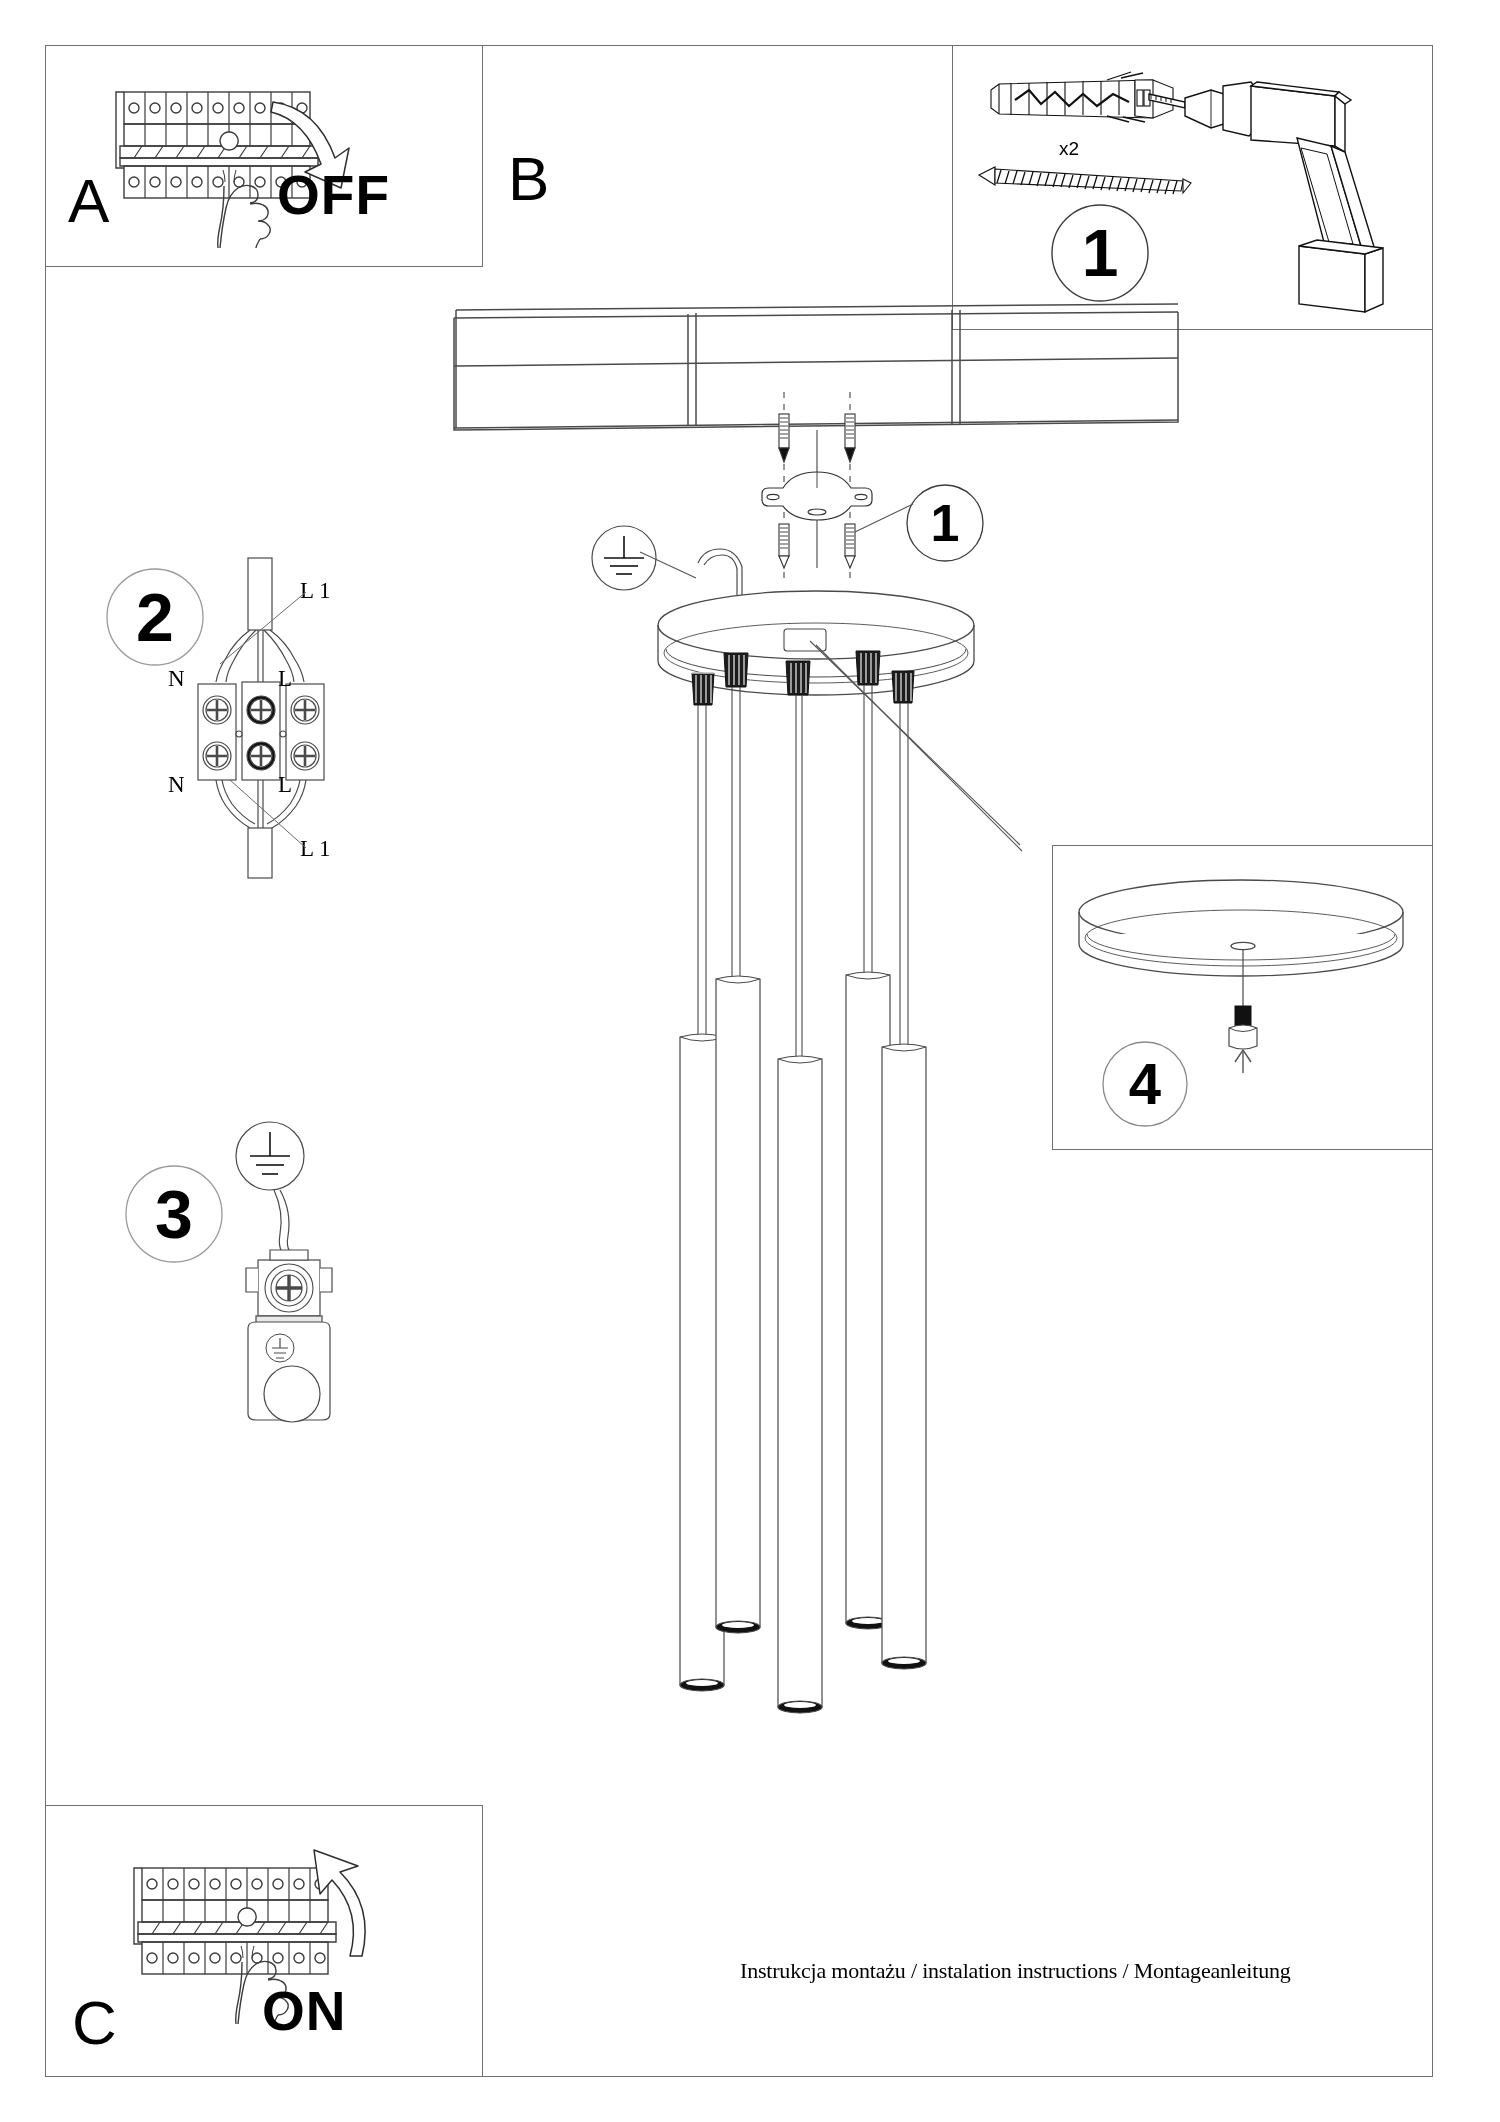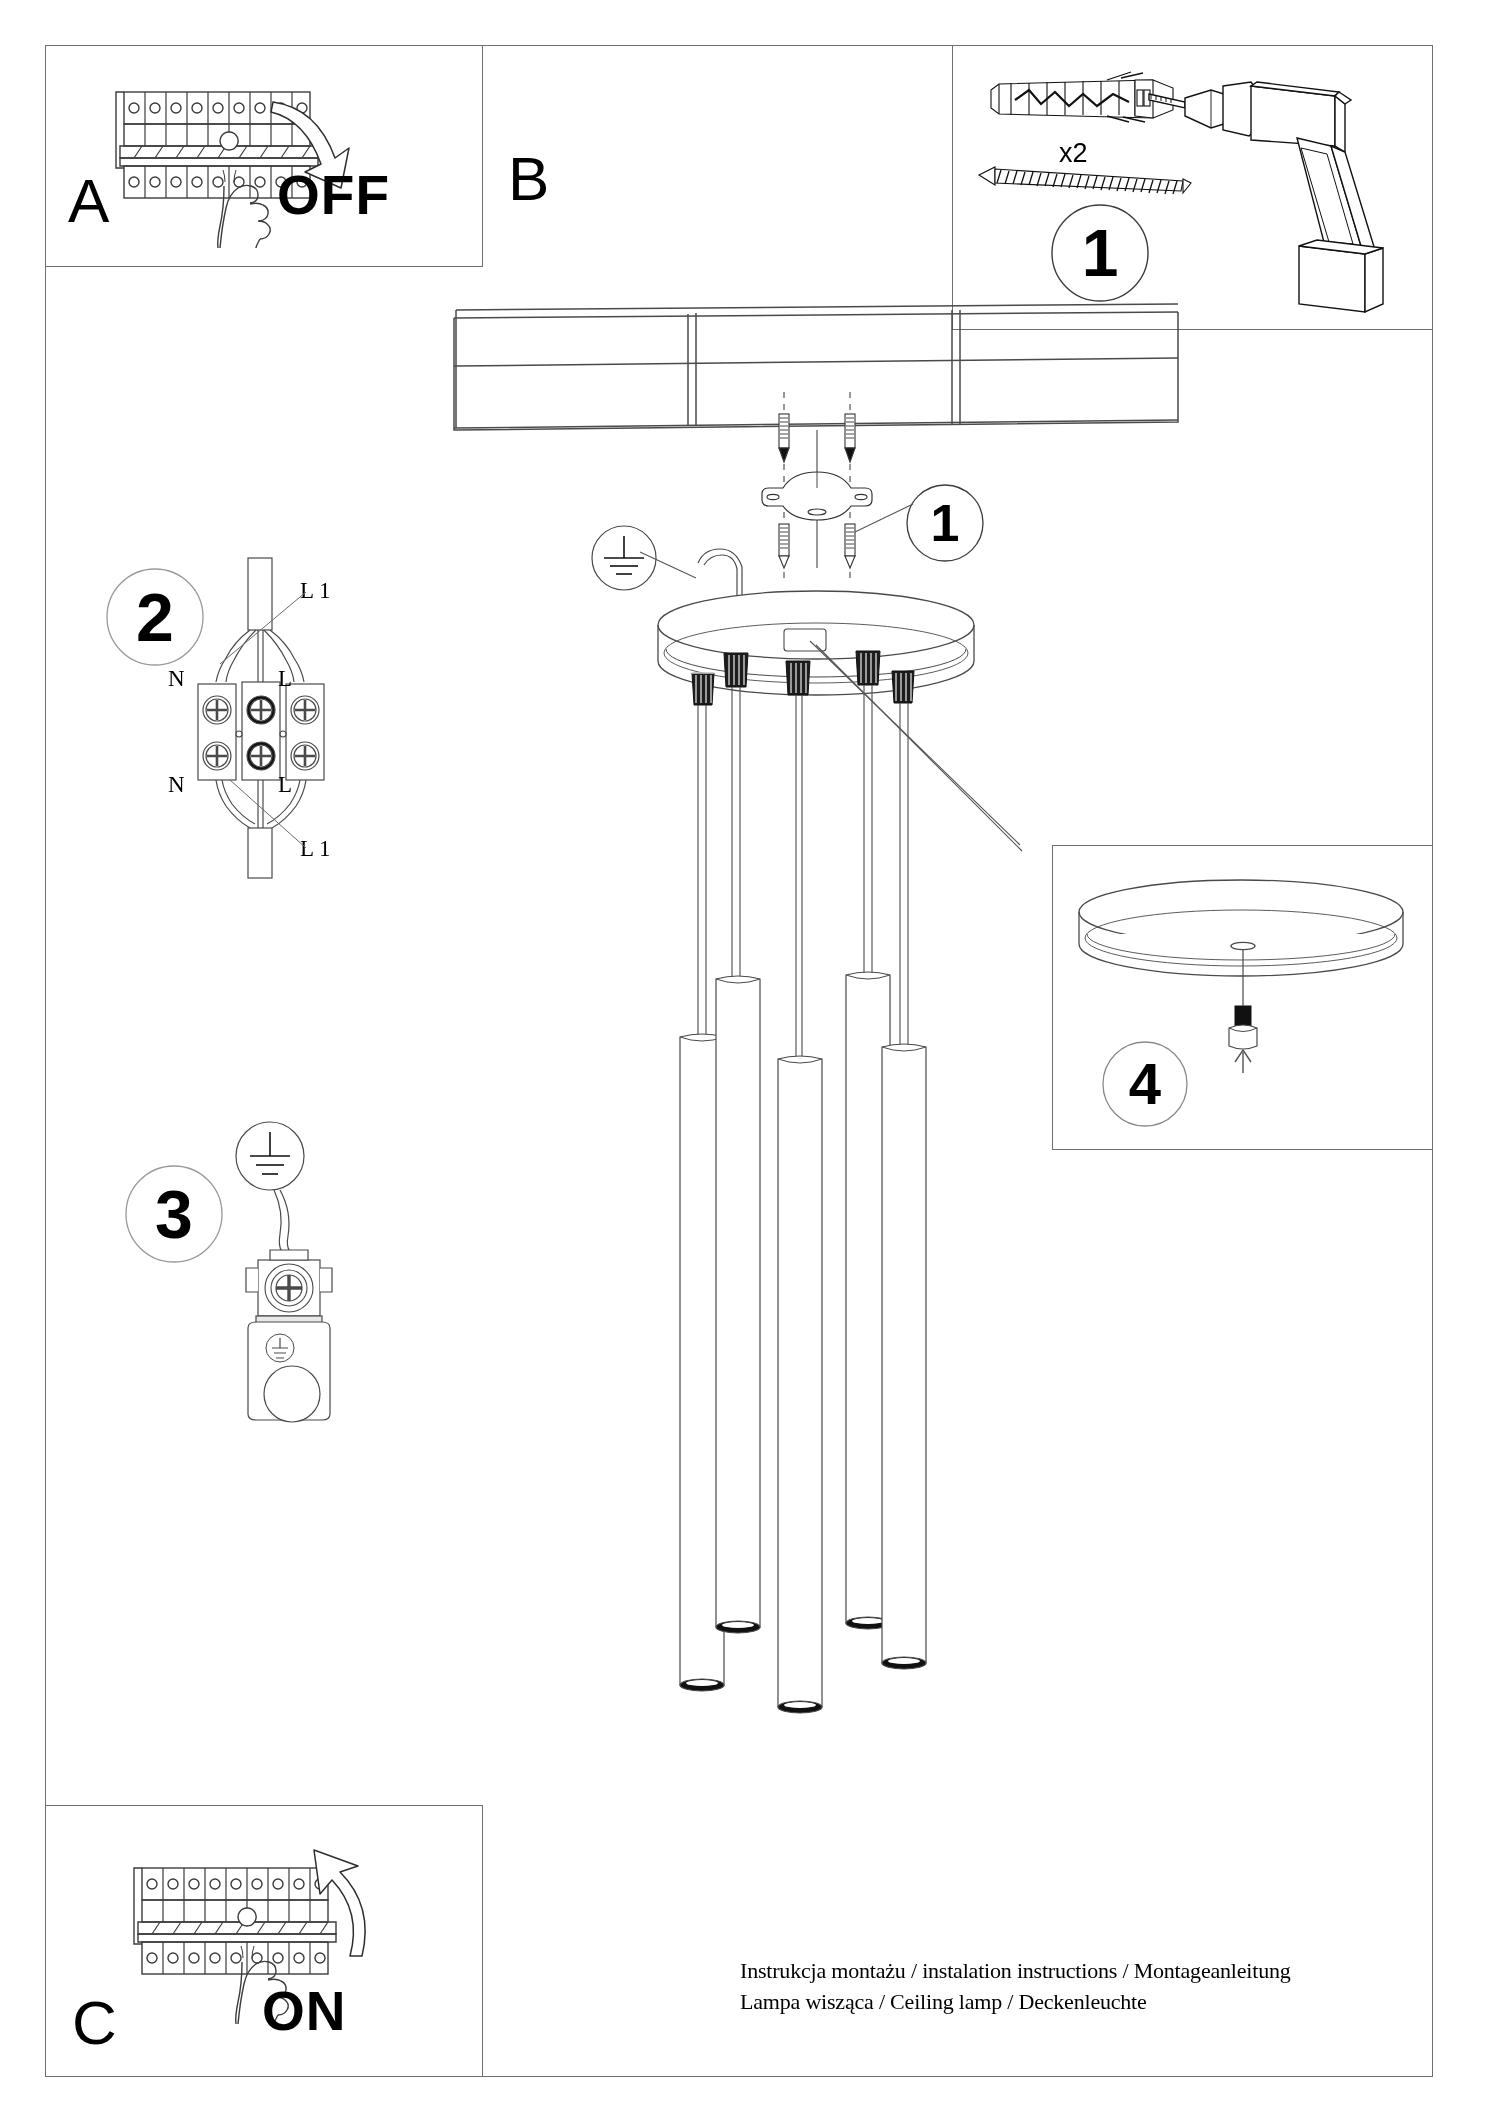--- a/index.html
+++ b/index.html
@@ -46,21 +46,21 @@
   .word{
     position:absolute;
     font-size:55px;
     font-weight:700;
     letter-spacing:1px;
     line-height:1;
     font-family:"Liberation Sans", sans-serif;
   }
   .qty{
     position:absolute;
-    font-size:27px;
+    font-size:19px;
     font-family:"Liberation Sans", sans-serif;
   }
   .wirelabel{
     position:absolute;
     font-size:23px;
     font-family:Liberation Serif, serif;
   }
   .footer-text{
     position:absolute;
     left:740px; top:1955px;
@@ -578,16 +578,15 @@
     </svg>
     <svg class="abs" style="left:250px;top:38px;" width="120" height="120" viewBox="0 0 120 120">
       <path d="M66 112 q12 -50 -22 -84 l18 -6 l-44 -16 l6 44 l12 -14 q30 32 18 76 Z" fill="#ffffff" stroke="#2e2e2e" stroke-width="1.5" stroke-linejoin="round"></path>
     </svg>
     <div class="step-letter" style="left:26px;top:186px;">C</div>
     <div class="word" style="left:216px;top:178px;">ON</div>
   </div>
 
   <div class="footer-text">
     <div>Instrukcja montażu / instalation instructions / Montageanleitung</div>
-    <div>Lampa wisząca / Ceiling lamp / Deckenleuchte</div>
   </div>
 
 </div>
 
 </body></html>

